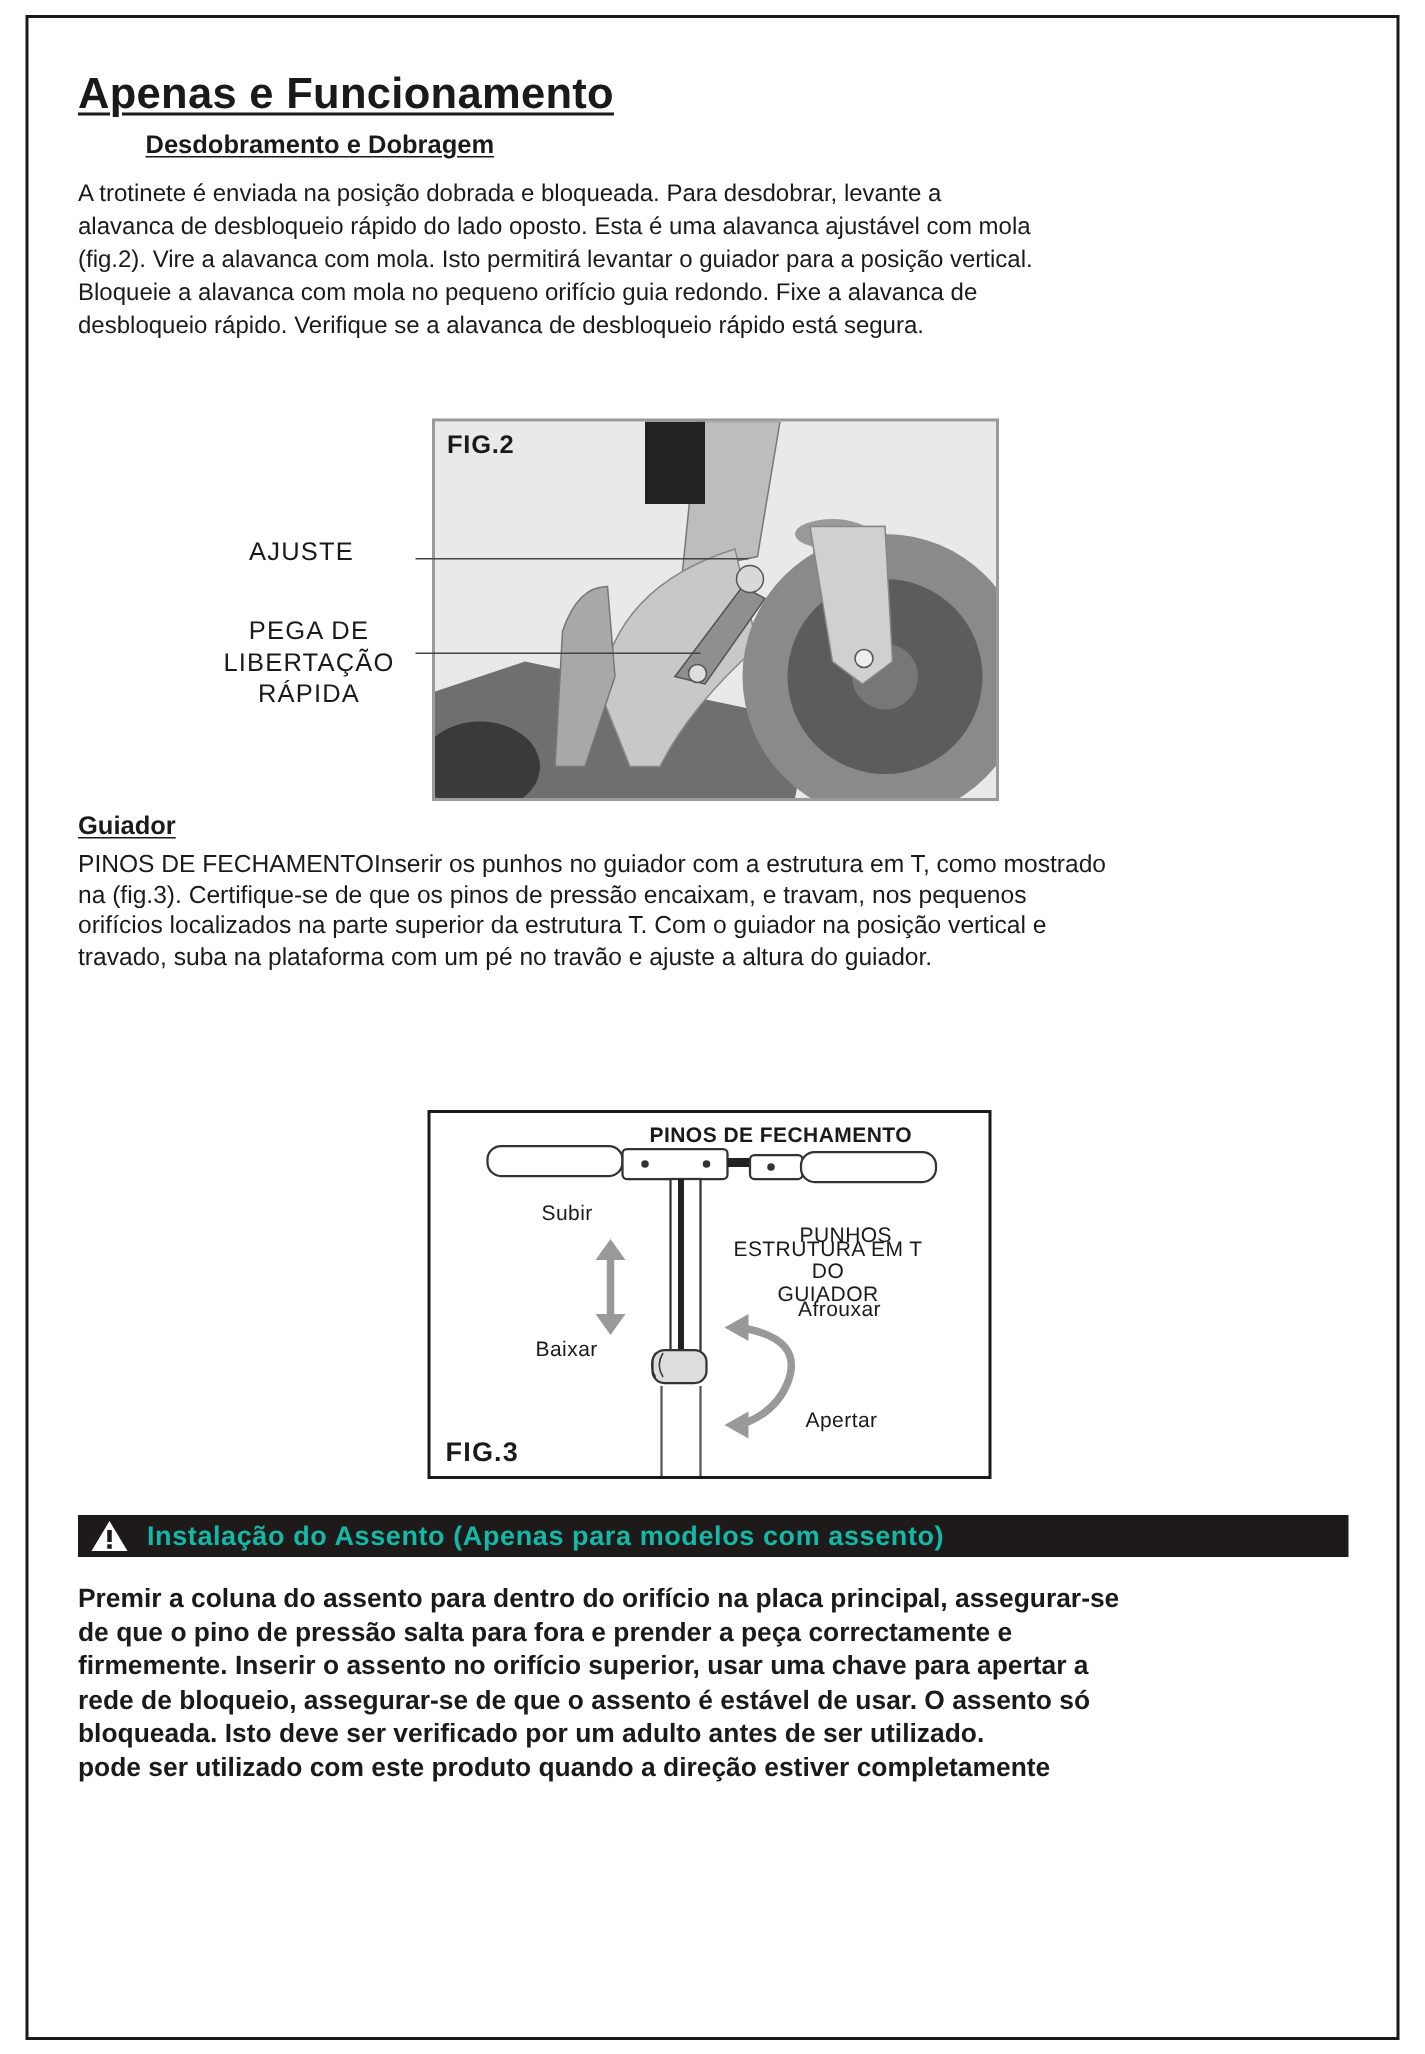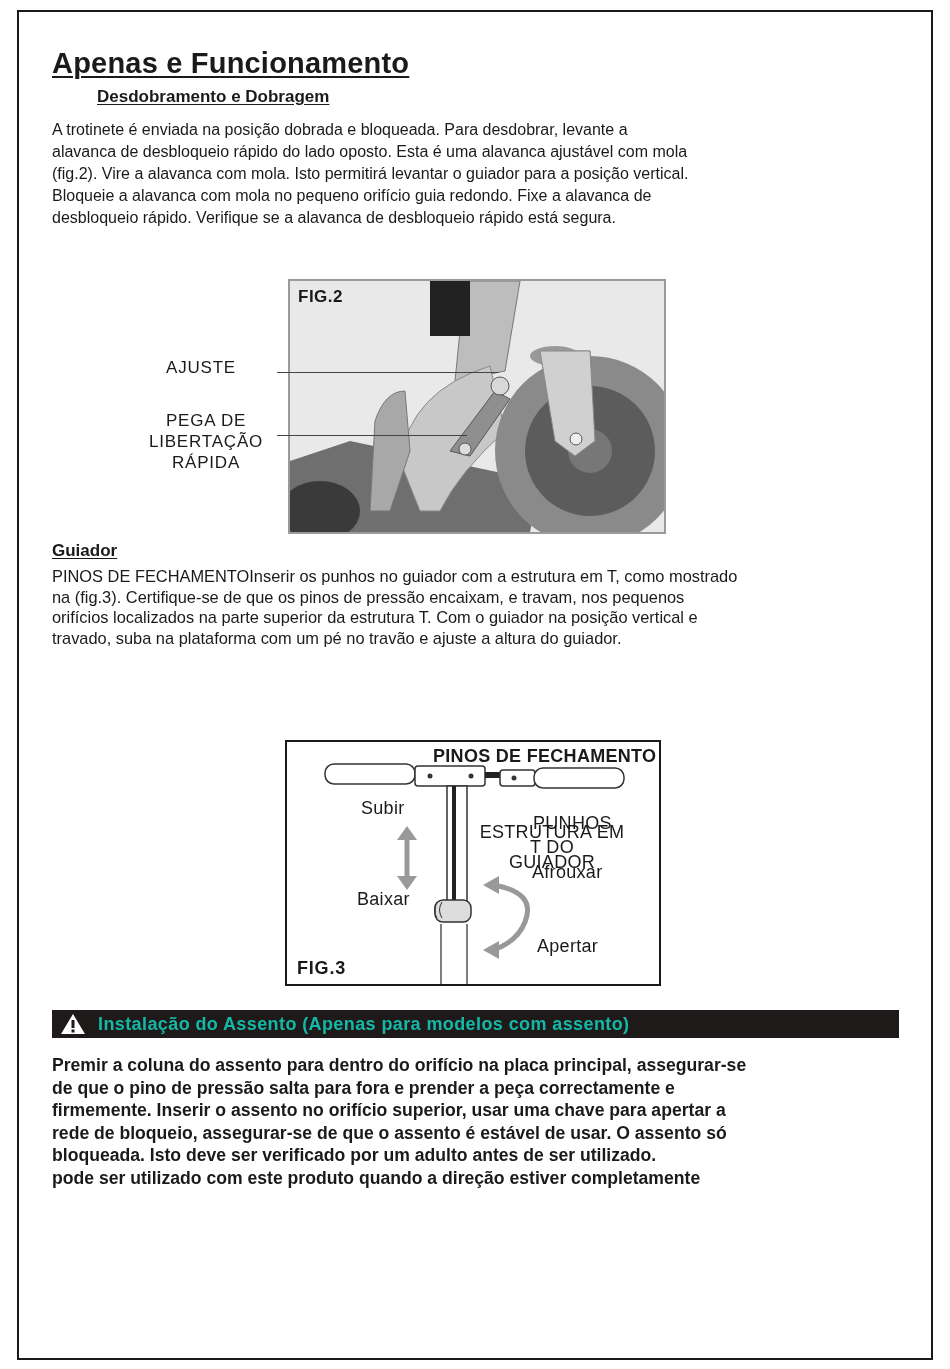--- a/index.html
+++ b/index.html
@@ -13,21 +13,21 @@
   .para3 { font-weight: bold; font-size: 17.6px; line-height: 22.6px; }
 
   
   .fig2-label { position: absolute; font-size: 17px; letter-spacing: 0.8px; text-align: center; line-height: 21px; }
   .fig2-box { position: absolute; left: 288px; top: 279px; width: 374px; height: 251px; border: 2px solid #9a9a9a; overflow: hidden; background: #e6e6e6; }
   .fig2-caption { position: absolute; left: 8px; top: 6px; font-size: 17px; font-weight: bold; letter-spacing: 0.5px; }
   .leader { position: absolute; height: 1px; background: #444; }
 
   
   .fig3-box { position: absolute; left: 285px; top: 740px; width: 372px; height: 242px; border: 2px solid #1a1a1a; background: #fff; overflow: hidden; }
-  .fig3-text { position: absolute; font-size: 18px; letter-spacing: 0.3px; text-align: center; line-height: 15px; }
+  .fig3-text { position: absolute; font-size: 14px; letter-spacing: 0.3px; text-align: center; line-height: 15px; }
   .fig3-caption { position: absolute; left: 10px; top: 216px; font-size: 18px; font-weight: bold; letter-spacing: 0.8px; }
 
   
   .banner { position: absolute; left: 52px; top: 1010px; width: 847px; height: 28px; background: #1e1a1a; color: #14b8a6; display: flex; align-items: center; }
   .banner-icon { width: 30px; height: 26px; margin-left: 6px; display: flex; align-items: center; justify-content: center; }
   .banner-text { margin-left: 10px; font-size: 18px; font-weight: bold; letter-spacing: 0.4px; }
 </style>
 </head>
 <body>
 

